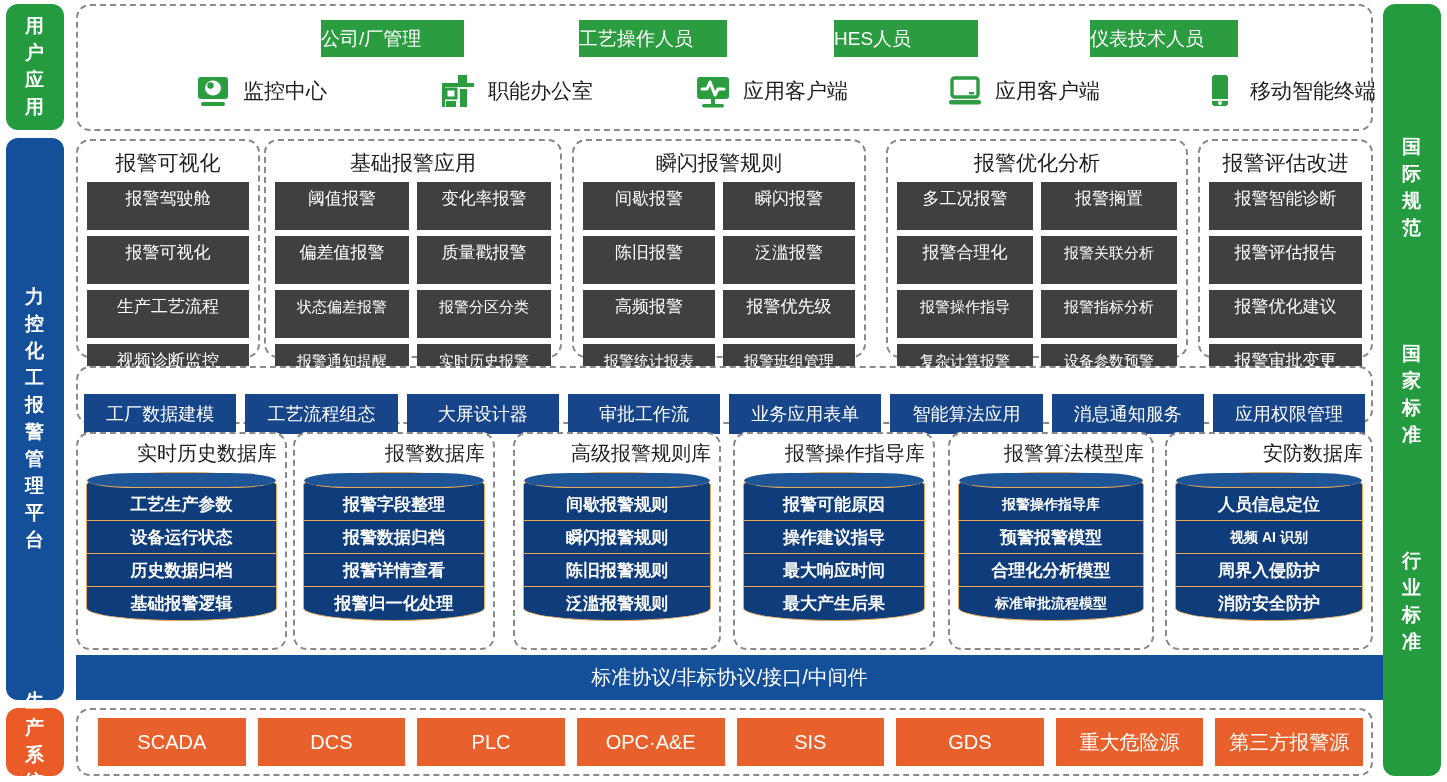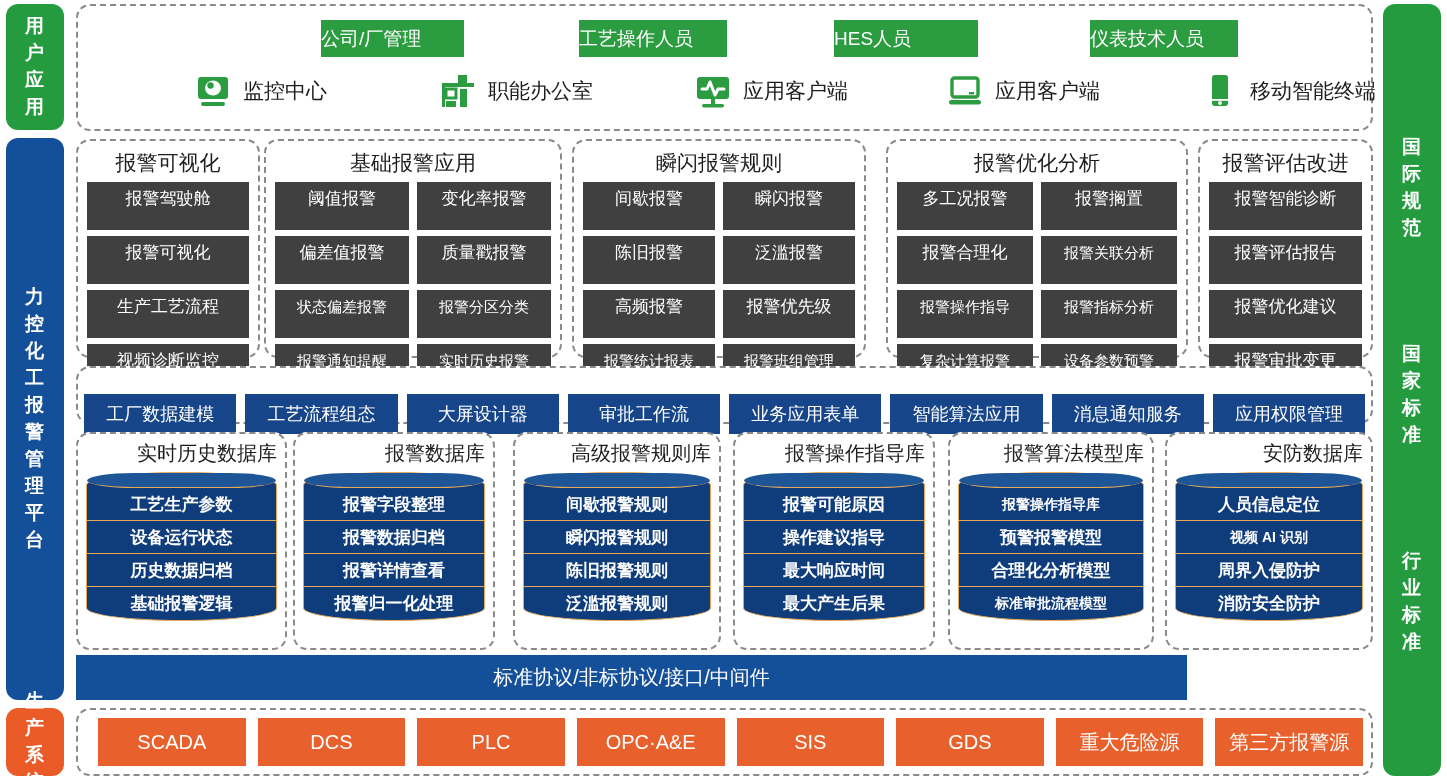--- a/index.html
+++ b/index.html
@@ -154,21 +154,21 @@
     font-size: 17px;
     border-bottom: 1.5px solid #e8a857;
     white-space: nowrap;
   }
   .db-item.sm { font-size: 14px; }
   .db-item:last-child { border-bottom: none; }
 
   
   #protocol-bar {
     position: absolute;
-    left: 76px; top: 655px; width: 1111px; height: 45px;
+    left: 76px; top: 655px; width: 1307px; height: 45px;
     background: #14509a;
     color: #fff;
     font-size: 20px;
     display: flex; align-items: center; justify-content: center;
   }
 
   
   #prod-zone { left: 76px; top: 708px; width: 1297px; height: 68px; }
   #prod-row {
     position: absolute; left: 86px; top: 718px; width: 1277px;

